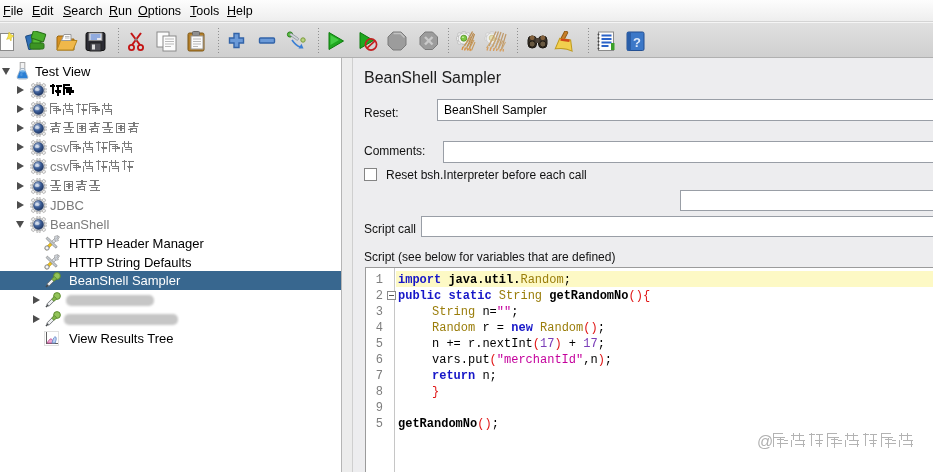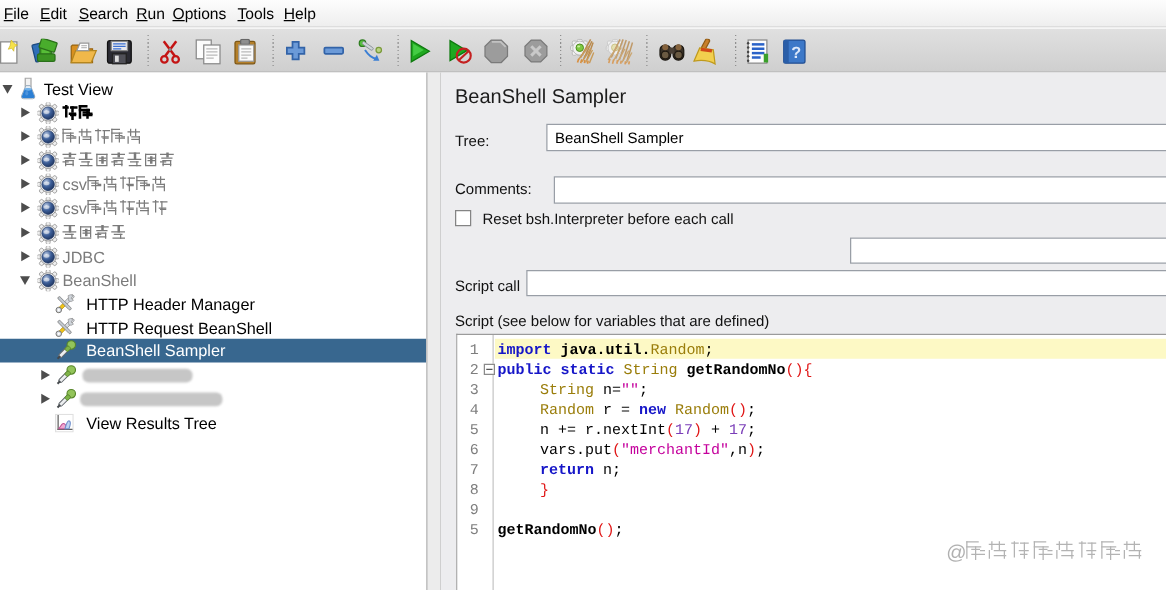--- a/index.html
+++ b/index.html
@@ -485,21 +485,21 @@
       </div>
       <div class="trow" style="left:0;top:195px;width:341px">
         <div class="ticn" style="left:44px;top:1px"><svg style="" width="16" height="16" viewBox="0 0 16 16">
 <rect x="6.6" y="-1.5" width="2.8" height="10" rx="1" fill="#d9dde2" stroke="#8a8a8a" stroke-width="0.6" transform="rotate(45 8 8)"></rect>
 <rect x="6.7" y="7.5" width="2.6" height="9.5" rx="1.3" fill="#f0c419" stroke="#b8920a" stroke-width="0.6" transform="rotate(45 8 8)"></rect>
 <rect x="6.9" y="0.5" width="2.2" height="14" rx="1" fill="#c3c9cf" stroke="#777777" stroke-width="0.6" transform="rotate(-45 8 8)"></rect>
 <circle cx="3" cy="13" r="2.2" fill="#d9dde2" stroke="#777777" stroke-width="0.8"></circle>
 <circle cx="3" cy="13" r="0.9" fill="#ffffff"></circle>
 <path d="M10.5 1.5 Q12.5 0 14.5 1.5 L12.8 3.6 L14.8 5.2 Q13 7 11 5.8 Z" fill="#cfd4da" stroke="#888888" stroke-width="0.5"></path>
 </svg></div>
-        <div class="lbl " style="left:69px">HTTP Request BeanShell</div>
+        <div class="lbl " style="left:69px">HTTP String Defaults</div>
       </div>
       <div class="trow" style="left:0;top:233px;width:341px">
         <div class="arrow arr-r" style="left:33px;top:5px"></div>
         <div class="ticn" style="left:44px;top:1px"><svg style="" width="17" height="17" viewBox="0 0 17 17">
 <rect x="1.5" y="7" width="13" height="3" rx="1.3" fill="#eceef0" stroke="#62676c" stroke-width="0.8" transform="rotate(-45 8.5 8.5)"></rect>
 <circle cx="13" cy="4" r="3.4" fill="#93c45a" stroke="#57862a" stroke-width="0.9"></circle>
 <rect x="8.8" y="6.9" width="4" height="3.4" rx="1" fill="#7fb348" stroke="#57862a" stroke-width="0.7" transform="rotate(-45 8.5 8.5)"></rect>
 <line x1="2" y1="15" x2="4.2" y2="12.8" stroke="#45494d" stroke-width="1.6"></line>
 </svg></div>
         <div class="blur" style="left:66px;top:4px;width:88px"></div>
@@ -530,21 +530,21 @@
 <circle cx="13" cy="4" r="3.4" fill="#93c45a" stroke="#57862a" stroke-width="0.9"></circle>
 <rect x="8.8" y="6.9" width="4" height="3.4" rx="1" fill="#7fb348" stroke="#57862a" stroke-width="0.7" transform="rotate(-45 8.5 8.5)"></rect>
 <line x1="2" y1="15" x2="4.2" y2="12.8" stroke="#45494d" stroke-width="1.6"></line>
 </svg></div>
         <div class="lbl" style="left:69px;top:2px;position:absolute">BeanShell Sampler</div>
       </div>
     </div>
   <div id="divider"></div>
   <div id="rightp">
     <div id="title">BeanShell Sampler</div>
-    <div class="flabel" style="left:11px; top:48px">Tree:</div>
+    <div class="flabel" style="left:11px; top:48px">Reset:</div>
     <div class="tfield" style="left:84px; top:41px; width:497px; height:22px">
         <span>BeanShell Sampler</span>
       </div>
     <div class="flabel" style="left:11px; top:86px">Comments:</div>
     <div class="tfield" style="left:90px; top:83px; width:491px; height:22px"></div>
     <div id="cbox"></div>
     <div class="flabel" style="left:33px; top:110px">Reset bsh.Interpreter before each call</div>
     <div class="tfield" style="left:327px; top:132px; width:254px; height:21px"></div>
     <div class="flabel" style="left:11px; top:164px">Script call</div>
     <div class="tfield" style="left:68px; top:158px; width:513px; height:21px"></div>

